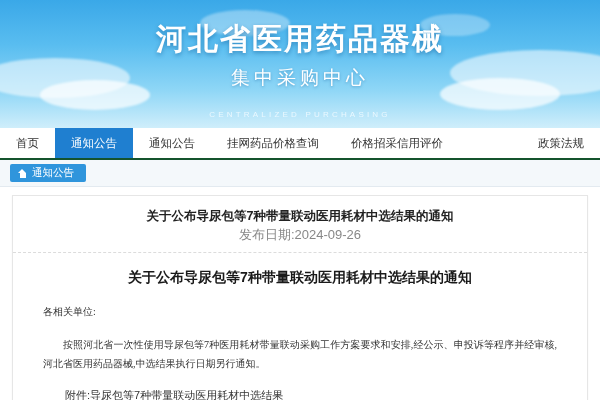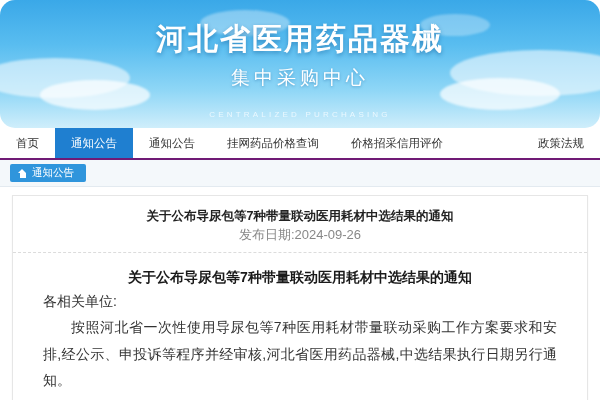--- a/index.html
+++ b/index.html
@@ -18,21 +18,20 @@
     position: relative;
     width: 600px;
     height: 400px;
   }
   
   .banner {
     position: relative;
     height: 128px;
     background: linear-gradient(180deg, #3aa8e8 0%, #59bdf0 35%, #8ed6f6 70%, #cfeefb 100%);
     overflow: hidden;
-    border-radius: 15px;
   }
   .cloud {
     position: absolute;
     background: rgba(255,255,255,0.55);
     border-radius: 50%;
     filter: blur(1px);
   }
   .c1 { width: 150px; height: 40px; left: -20px; top: 58px; }
   .c2 { width: 110px; height: 30px; left: 40px; top: 80px; background: rgba(255,255,255,0.7);}
   .c3 { width: 180px; height: 46px; right: -30px; top: 50px; }
@@ -65,21 +64,21 @@
   .banner-en {
     margin-top: 19px;
     font-size: 8px;
     letter-spacing: 3.2px;
     color: #eaf8ff;
   }
   
   .nav {
     height: 30px;
     background: #ffffff;
-    border-bottom: 2px solid #701a75;
+    border-bottom: 2px solid #14532d;
     display: flex;
     align-items: stretch;
     font-size: 11.5px;
   }
   .nav-item {
     display: flex;
     align-items: center;
     justify-content: center;
     padding: 0 16px;
     color: #333;
@@ -161,25 +160,26 @@
     padding: 14px 30px 0 30px;
   }
   .doc-title {
     text-align: center;
     font-size: 14px;
     font-weight: bold;
     color: #1a1a1a;
     line-height: 1.5;
   }
   .doc-p {
-    margin-top: 0;
-    font-size: 14px;
+    margin-top: 14px;
+    font-size: 10px;
     color: #333;
     line-height: 1.9;
     text-align: justify;
+    font-family: Liberation Serif, serif;
   }
   .doc-p.indent { text-indent: 2em; }
   .doc-attach {
     margin-top: 12px;
     font-size: 11px;
     color: #333;
     text-indent: 2em;
     line-height: 1.9;
   }
 </style>

